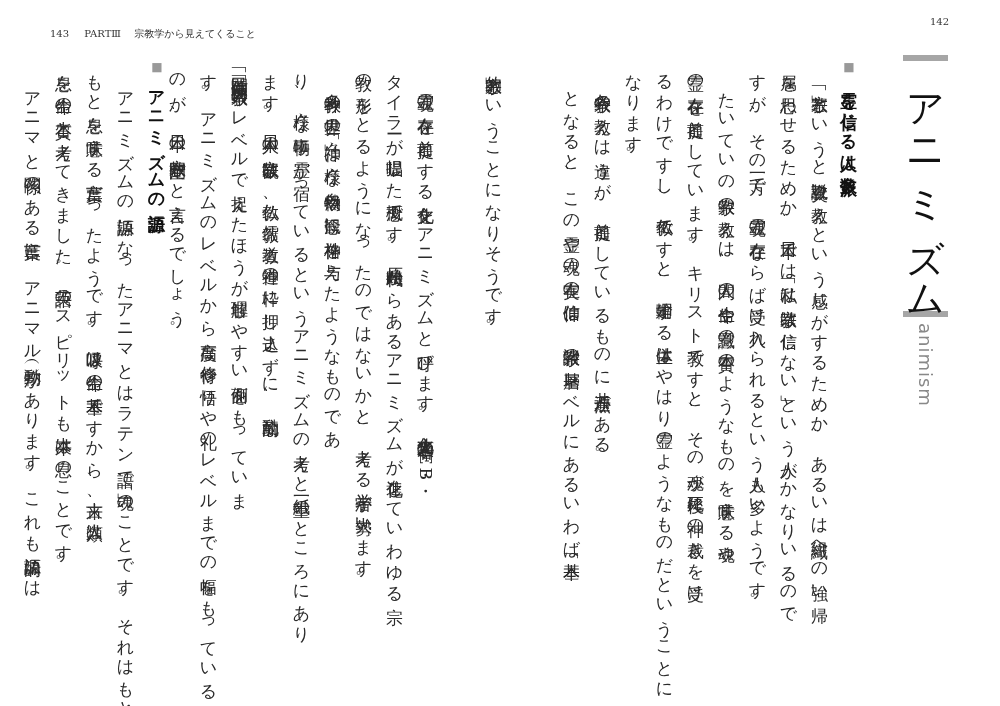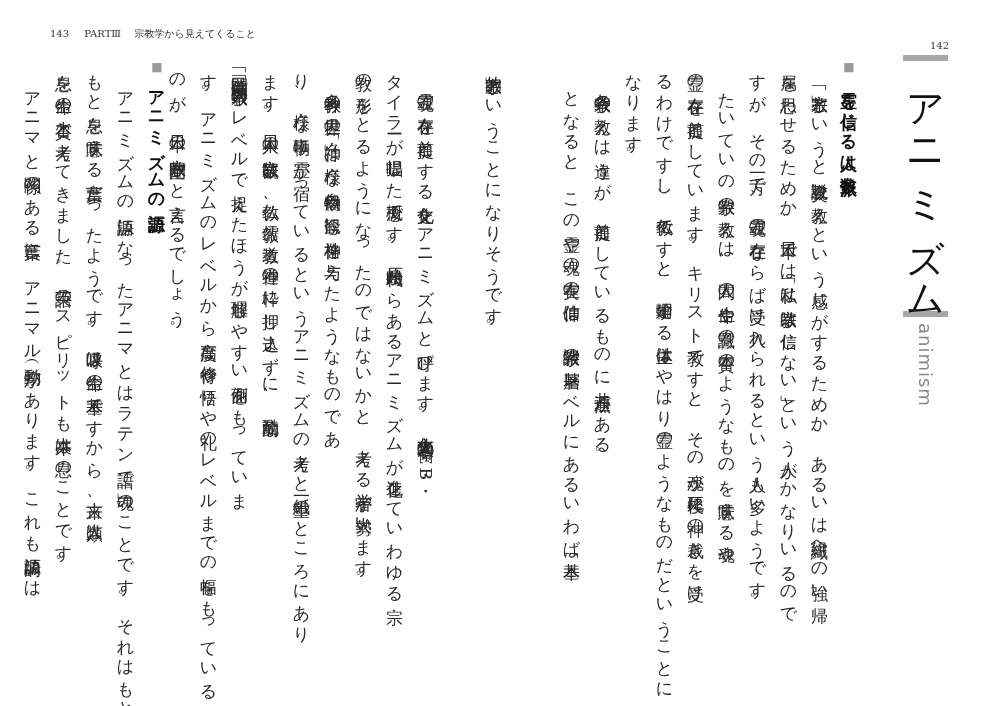--- a/index.html
+++ b/index.html
@@ -4,21 +4,21 @@
 <style>
   html, body { margin: 0; padding: 0; }
   body { width: 1000px; height: 706px; background: #ffffff; position: relative; overflow: hidden;
          font-family: "DejaVu Serif", "Liberation Serif", serif; color: #222; }
   .page { position: absolute; top: 0; height: 584px; }
   .page-left { left: 0; width: 500px; }
   .page-right { left: 500px; width: 500px; }
   .running-head { position: absolute; top: 27px; left: 50px; font-size: 10px; color: #333; white-space: nowrap; }
   .running-head .num { margin-right: 12px; }
   .running-head .part { margin-right: 10px; }
-  .page-number-right { position: absolute; top: 40px; left: 430px; font-size: 10px; color: #333; }
+  .page-number-right { position: absolute; top: 16px; left: 430px; font-size: 10px; color: #333; }
   .col { position: absolute; top: 62px; writing-mode: vertical-rl; font-size: 17px; line-height: 1; letter-spacing: 1.4px; white-space: nowrap; color: #2a2a2a; }
   .heading { font-family: "DejaVu Sans", "Liberation Sans", sans-serif; font-weight: bold; font-size: 17px; color: #111; letter-spacing: 1px; }
   .heading .sq { color: #999; font-size: 12px; margin-bottom: 4px; }
   .title-block { position: absolute; left: 403px; top: 55px; width: 45px; }
   .title-bar { width: 45px; height: 6px; background: #a6a6a6; }
   .title-text { writing-mode: vertical-rl; font-family: "DejaVu Sans", "Liberation Sans", sans-serif; font-size: 38px; font-weight: normal; color: #111; margin: 8px auto 6px; letter-spacing: 4px; line-height: 1; }
   .title-en { writing-mode: vertical-rl; font-family: "DejaVu Sans", "Liberation Sans", sans-serif; font-size: 18px; color: #888; margin: 6px auto 0; letter-spacing: 1px; }
 </style>
 </head>
 <body>

